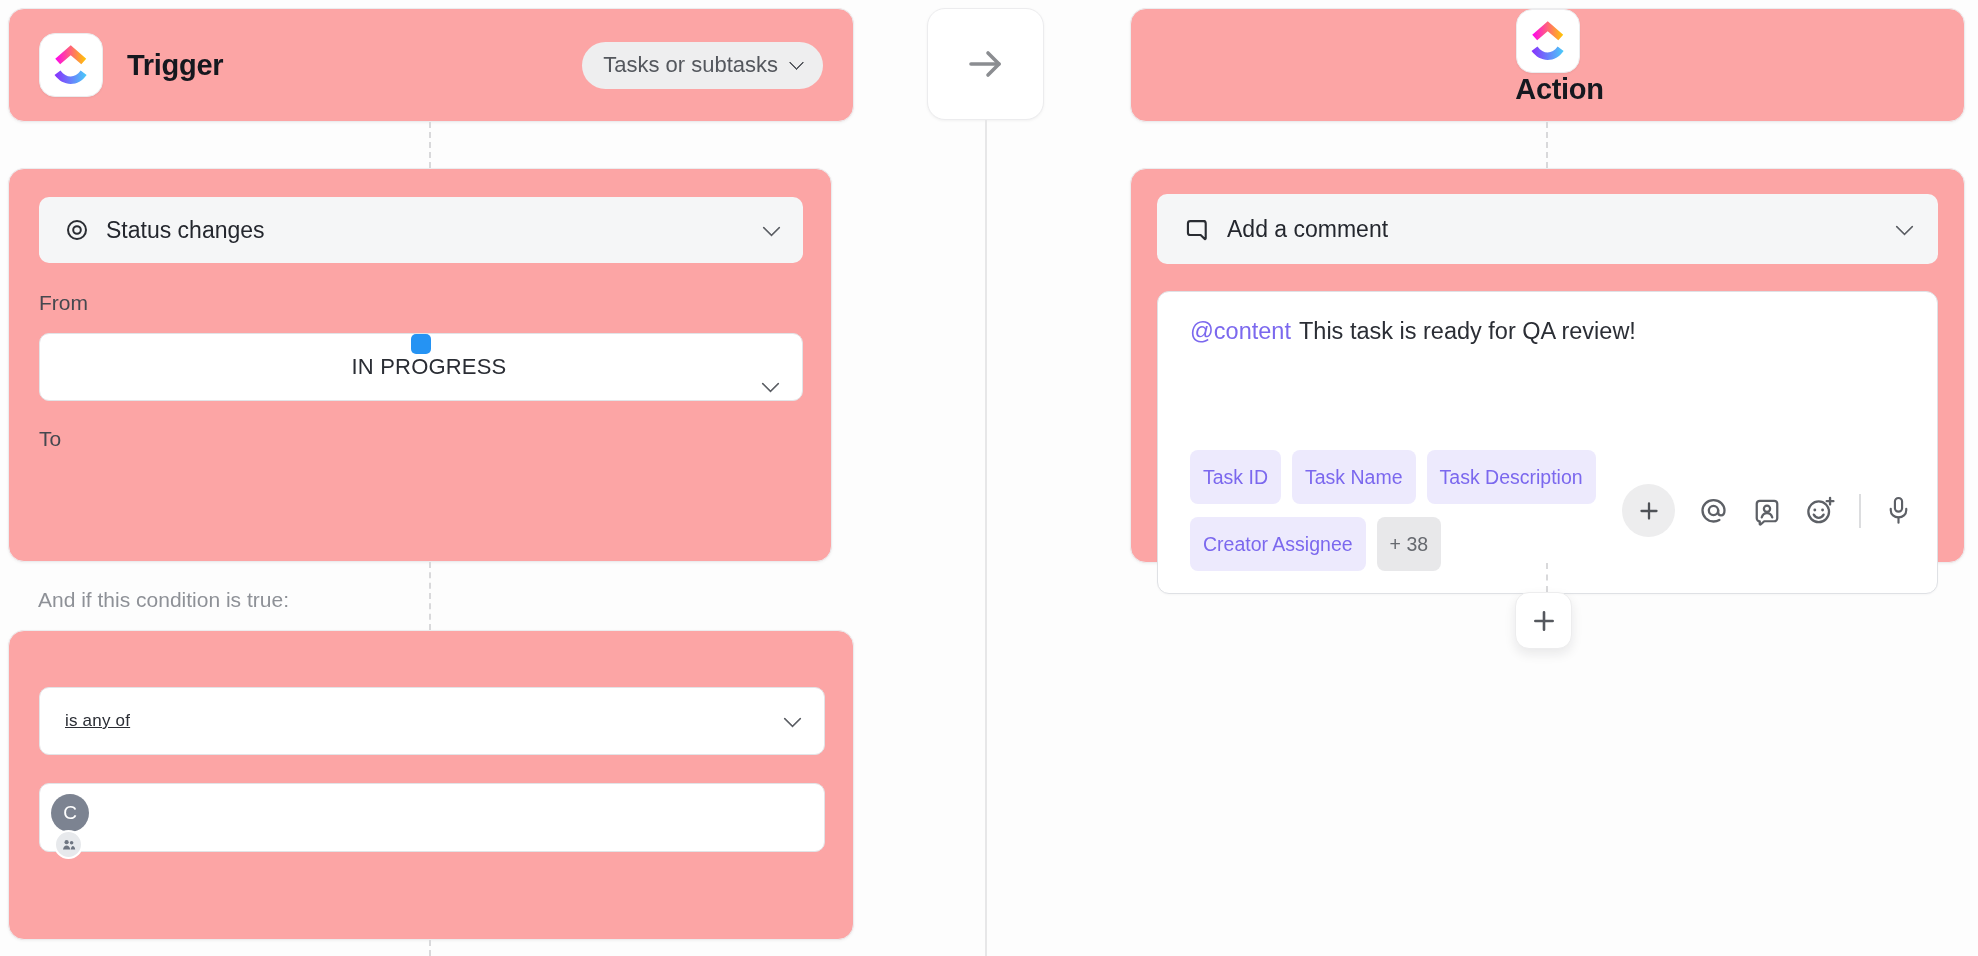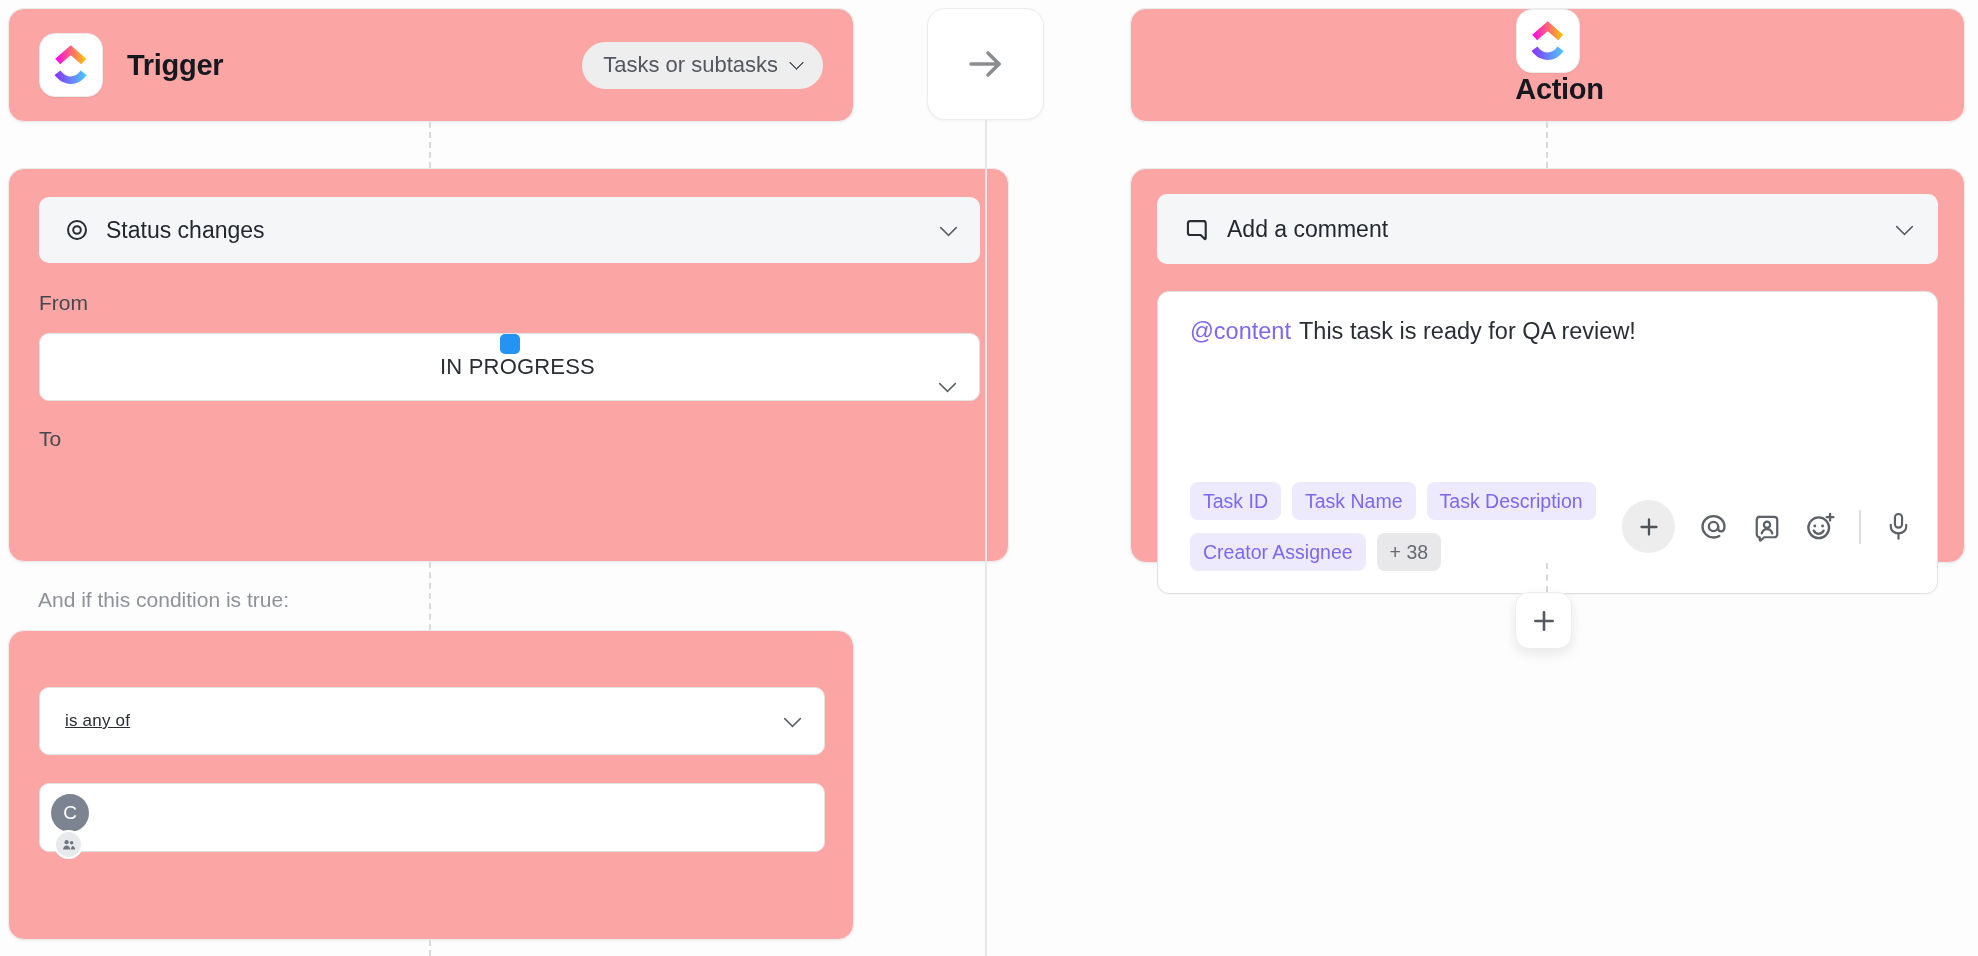--- a/index.html
+++ b/index.html
@@ -68,21 +68,21 @@
   .comment-box{
     position:relative;margin-top:27px;height:303px;border:1px solid #dfe1e5;border-radius:12px;
     background:#fff;box-sizing:border-box;padding:26px 26px 0 32px;cursor:text;
     box-shadow:0 1px 2px rgba(20,22,28,.03);
   }
   .comment-line{font-size:23.5px;color:#2b2e35;}
   .mention{color:#7b68ee;}
   .comment-rest{margin-left:8px;}
   .comment-bottom{position:absolute;left:32px;right:24px;bottom:22px;display:flex;align-items:center;justify-content:space-between;}
   .chips{display:flex;flex-wrap:wrap;gap:13px 11px;width:470px;}
-  .chip{height:34px;line-height:34px;padding:2px 13px;border-radius:8px;background:#edeafd;color:#7b68ee;
+  .chip{height:34px;line-height:34px;padding:10px 13px;border-radius:8px;background:#edeafd;color:#7b68ee;
     font-size:19.5px;cursor:pointer;white-space:nowrap;}
   .chip.more{background:#e8e8ea;color:#66696f;}
   .tools{display:flex;align-items:center;gap:23px;}
   .plus-circle{width:53px;height:53px;border-radius:50%;background:#ededee;border:none;cursor:pointer;
     display:flex;align-items:center;justify-content:center;padding:0;}
   .tool-btn{background:none;border:none;padding:0;cursor:pointer;display:flex;align-items:center;justify-content:center;}
   .tool-divider{width:2px;height:34px;background:#dcdddf;}
   .add-step{position:absolute;left:1515px;top:592px;width:57px;height:57px;background:#fff;
     border:1px solid #ededee;border-radius:14px;box-shadow:0 5px 12px rgba(20,22,28,.09);
     display:flex;align-items:center;justify-content:center;cursor:pointer;box-sizing:border-box;}
@@ -115,21 +115,21 @@
     </div>
     <div class="hdr-title">Trigger</div>
     <div class="pill">
       <span>Tasks or subtasks</span>
       <span class="chev sm"></span>
     </div>
   </div>
 
   <div class="vdash" style="left:429px;top:122px;height:46px;"></div>
 
-  <div class="card" style="left:8px;top:168px;width:1001px;height:394px;padding:28px 28px 0 30px;">
+  <div class="card" style="left:8px;top:168px;width:824px;height:394px;padding:28px 28px 0 30px;">
     <div class="grow">
       <svg width="26" height="26" viewBox="0 0 26 26">
         <circle cx="13" cy="13" r="9" fill="none" stroke="#2a2d33" stroke-width="2"></circle>
         <circle cx="13" cy="13" r="3.8" fill="none" stroke="#2a2d33" stroke-width="2"></circle>
       </svg>
       <span class="lbl">Status changes</span>
       <span class="chev"></span>
     </div>
 
     <div class="field-label" style="margin-top:28px;">From</div>

